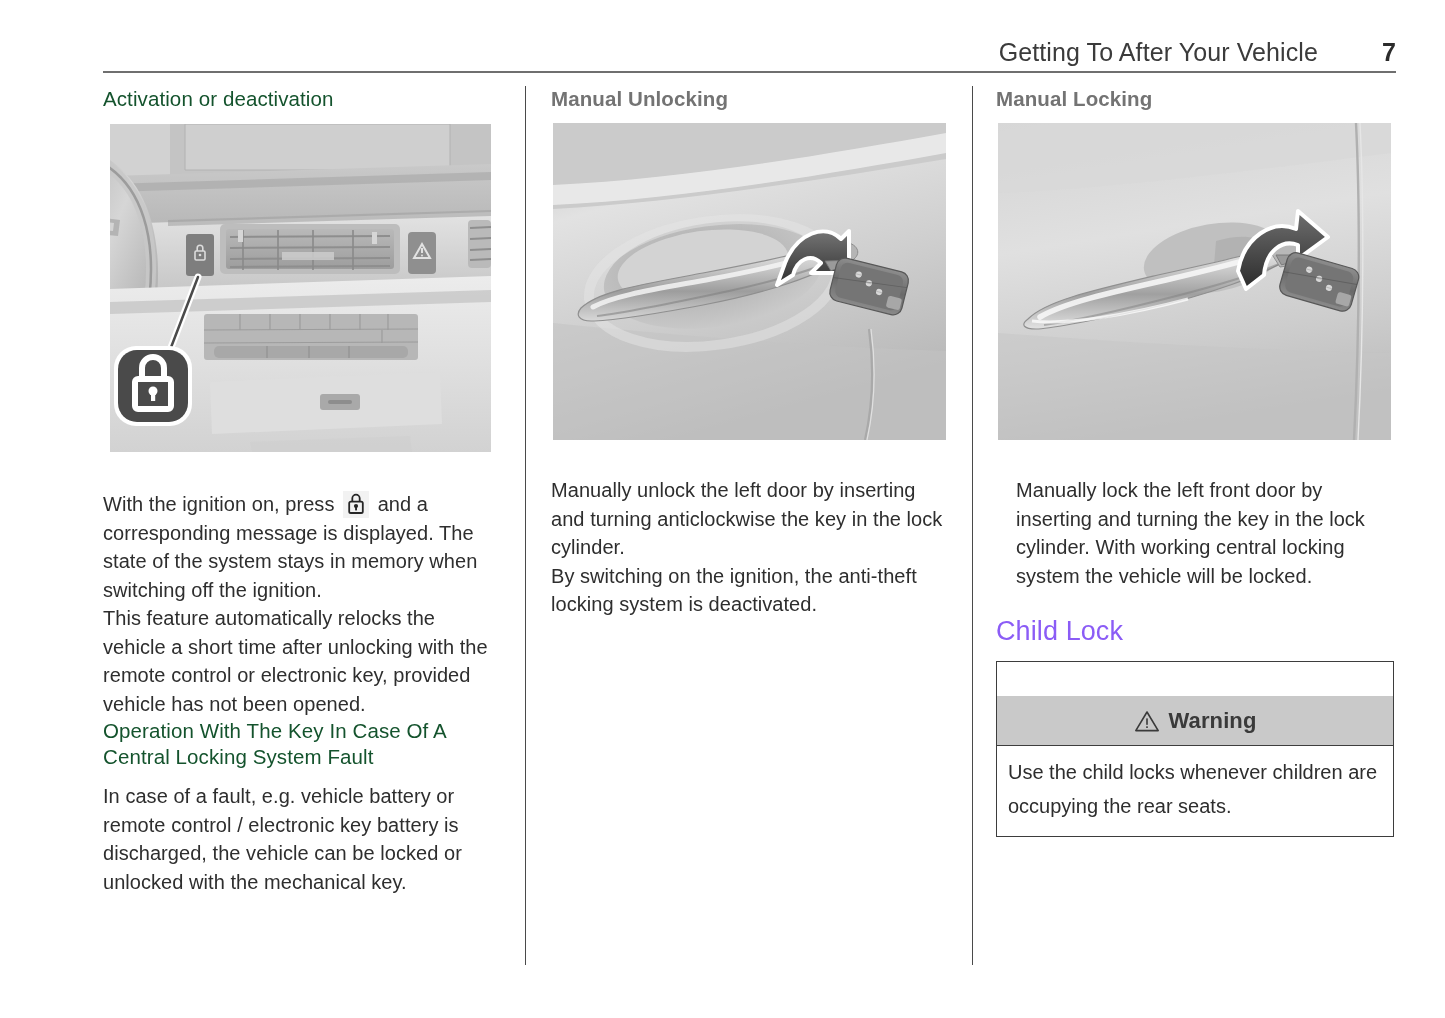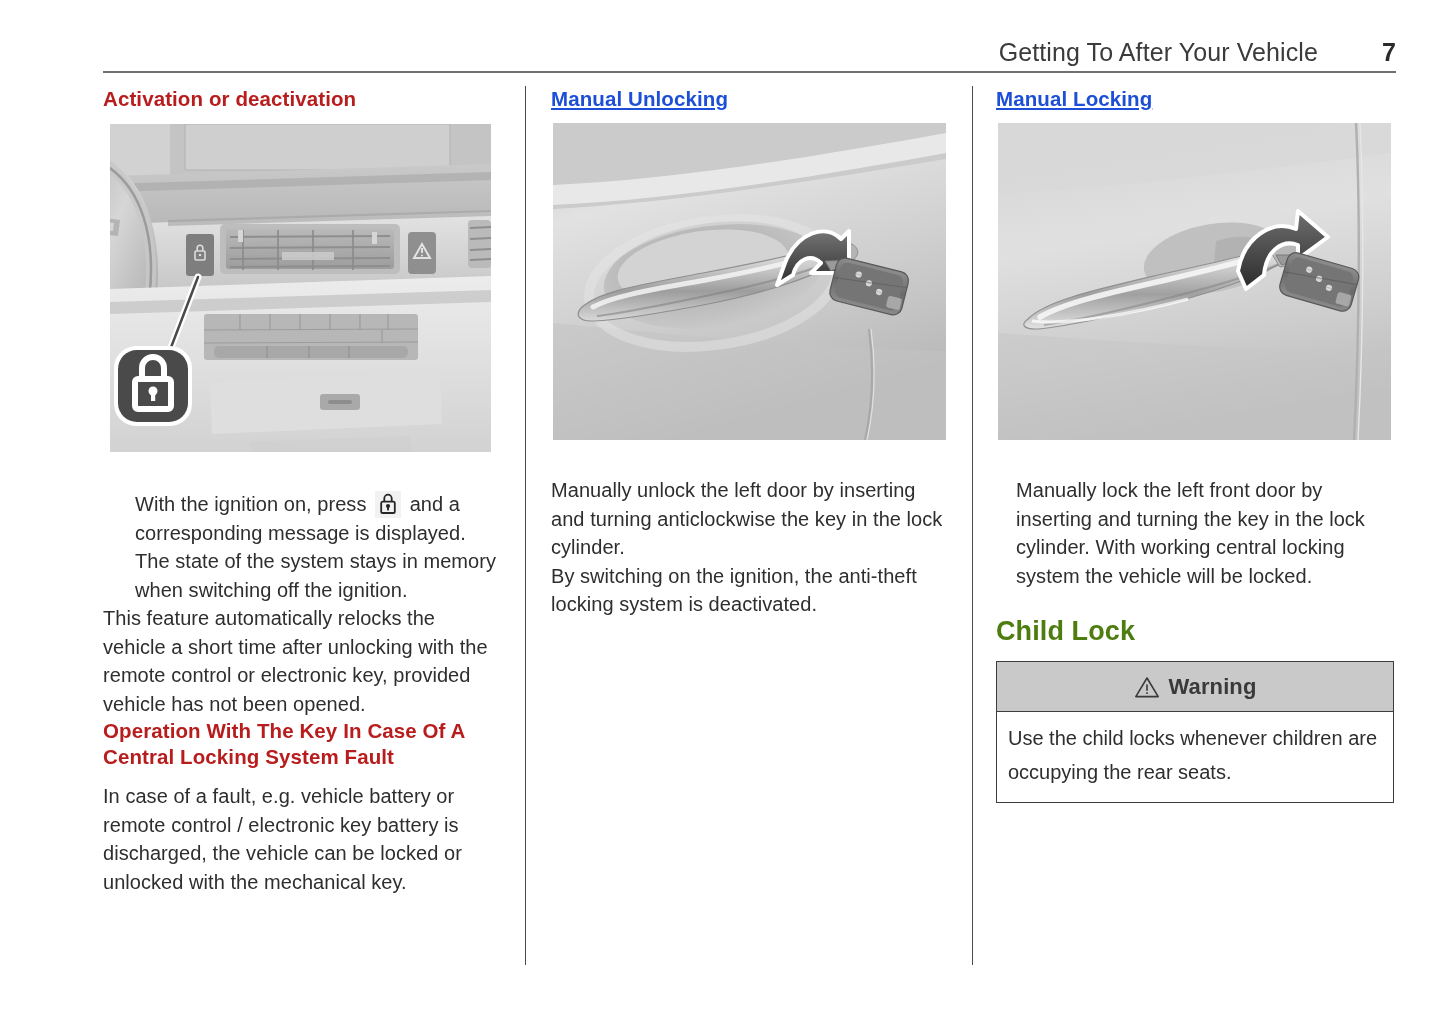--- a/index.html
+++ b/index.html
@@ -76,39 +76,38 @@
     top: 86px;
   }
   .col-1 { left: 103px; width: 394px; }
   .col-2 { left: 551px; width: 398px; }
   .col-3 { left: 996px; width: 400px; }
 
   
   h2.sub-heading {
     margin: 0 0 12px 0;
     font-size: 20.5px;
-    font-weight: 700;
-    color: #b91c1c;
+    font-weight: 400;
+    color: #14532d;
     line-height: 26px;
     letter-spacing: 0.1px;
   }
   h2.sub-heading-bold {
     margin: 0 0 11px 0;
     font-size: 20.5px;
     font-weight: 700;
-    color: #1d4ed8;
+    color: #737373;
     line-height: 26px;
     letter-spacing: 0.1px;
-    text-decoration: underline;
   }
   h2.section-heading {
     margin: 26px 0 14px 0;
     font-size: 27px;
-    font-weight: 700;
-    color: #4d7c0f;
+    font-weight: 400;
+    color: #8b5cf6;
     line-height: 31px;
     letter-spacing: 0.1px;
   }
   p.body-text {
     margin: 0;
     font-size: 20px;
     font-weight: 400;
     line-height: 28.5px;
     color: #2e2e2e;
     letter-spacing: 0.05px;
@@ -146,20 +145,21 @@
     background: #ffffff;
   }
   .warning-head {
     background: #c9c9c9;
     border-bottom: 1.5px solid #3d3d3d;
     height: 49px;
     display: flex;
     align-items: center;
     justify-content: center;
     gap: 9px;
+    margin-top: 34px;
   }
   .warning-title {
     font-size: 22px;
     font-weight: 700;
     color: #3a3a3a;
     letter-spacing: 0.1px;
   }
   .warning-body {
     padding: 9px 11px 13px 11px;
   }
@@ -307,21 +307,21 @@
         <rect x="8" y="226" width="70" height="72" rx="19" fill="#4a4a4a"></rect>
         <g fill="none" stroke="#ffffff" stroke-width="6">
           <rect x="25" y="255" width="36" height="30" rx="3"></rect>
           <path d="M32 255 V244 a11 11 0 0 1 22 0 V255"></path>
         </g>
         <circle cx="43" cy="267" r="4.5" fill="#ffffff"></circle>
         <rect x="41" y="267" width="4.2" height="10" fill="#ffffff"></rect>
       </svg>
     </div>
 
-    <p class="body-text" style="margin-top:38px;margin-left:32px;">
+    <p class="body-text" style="margin-top:38px;">
       <span>With the ignition on, press</span>
       <span class="inline-lock">
         <svg width="20" height="22" viewBox="0 0 20 22" xmlns="http://www.w3.org/2000/svg">
           <g fill="none" stroke="#262626" stroke-width="1.8">
             <rect x="3.2" y="8.6" width="13.6" height="11.4" rx="1.6"></rect>
             <path d="M6.3 8.6 V5.4 a3.7 3.7 0 0 1 7.4 0 V8.6"></path>
           </g>
           <circle cx="10" cy="13.1" r="2.1" fill="#262626"></circle>
           <rect x="9.1" y="13.1" width="1.9" height="4.3" fill="#262626"></rect>
         </svg>

